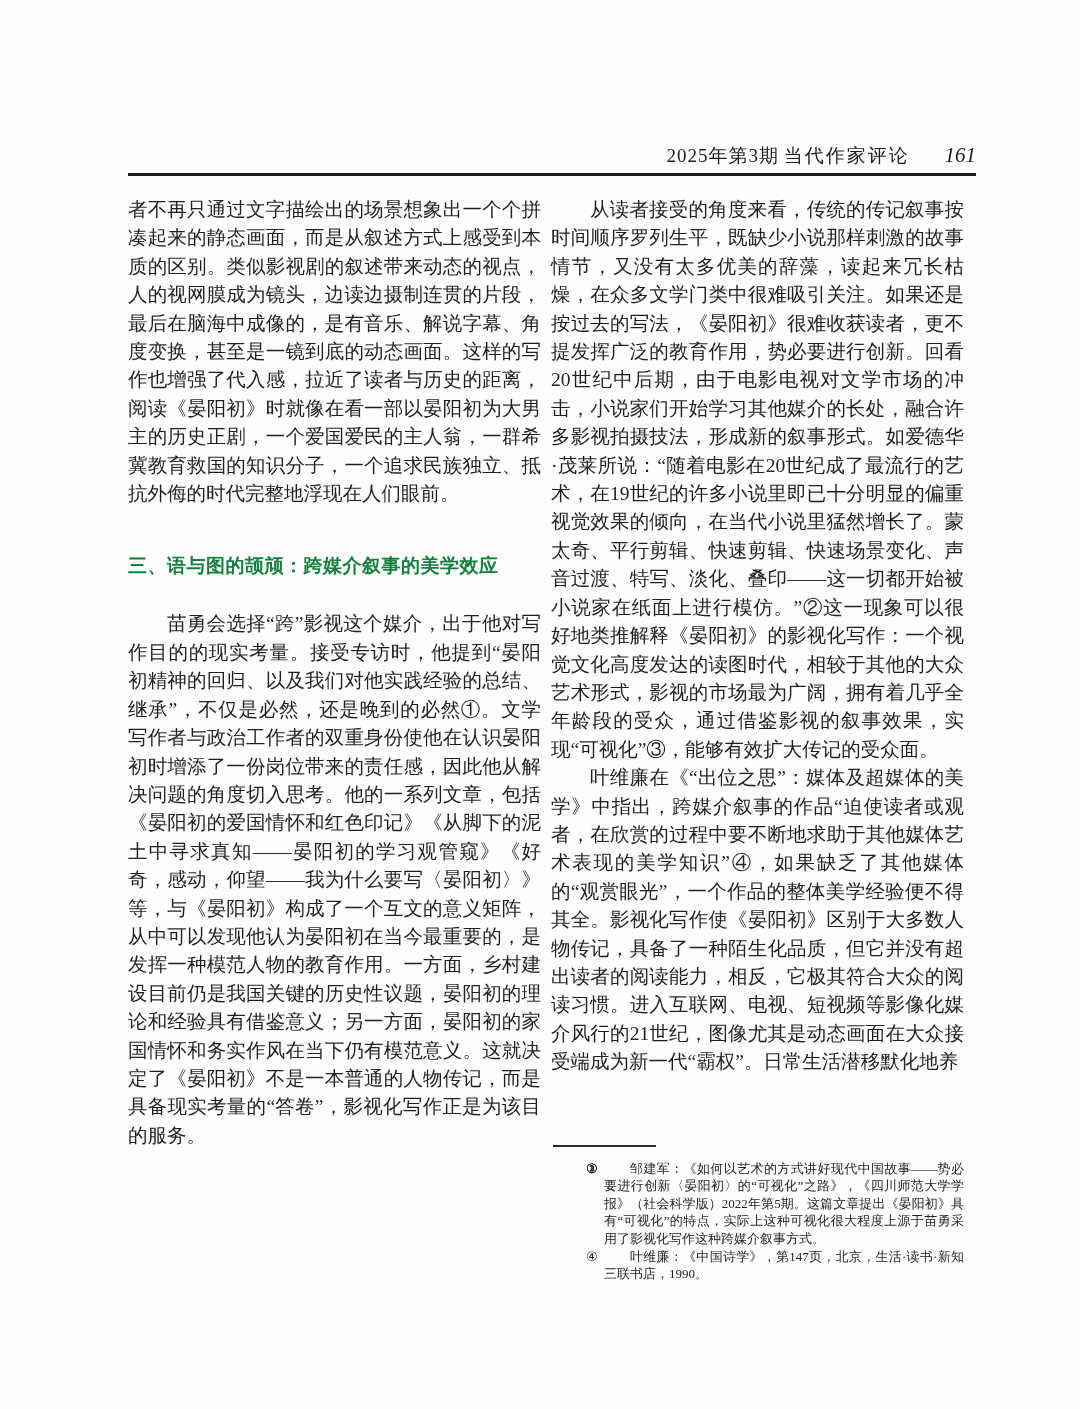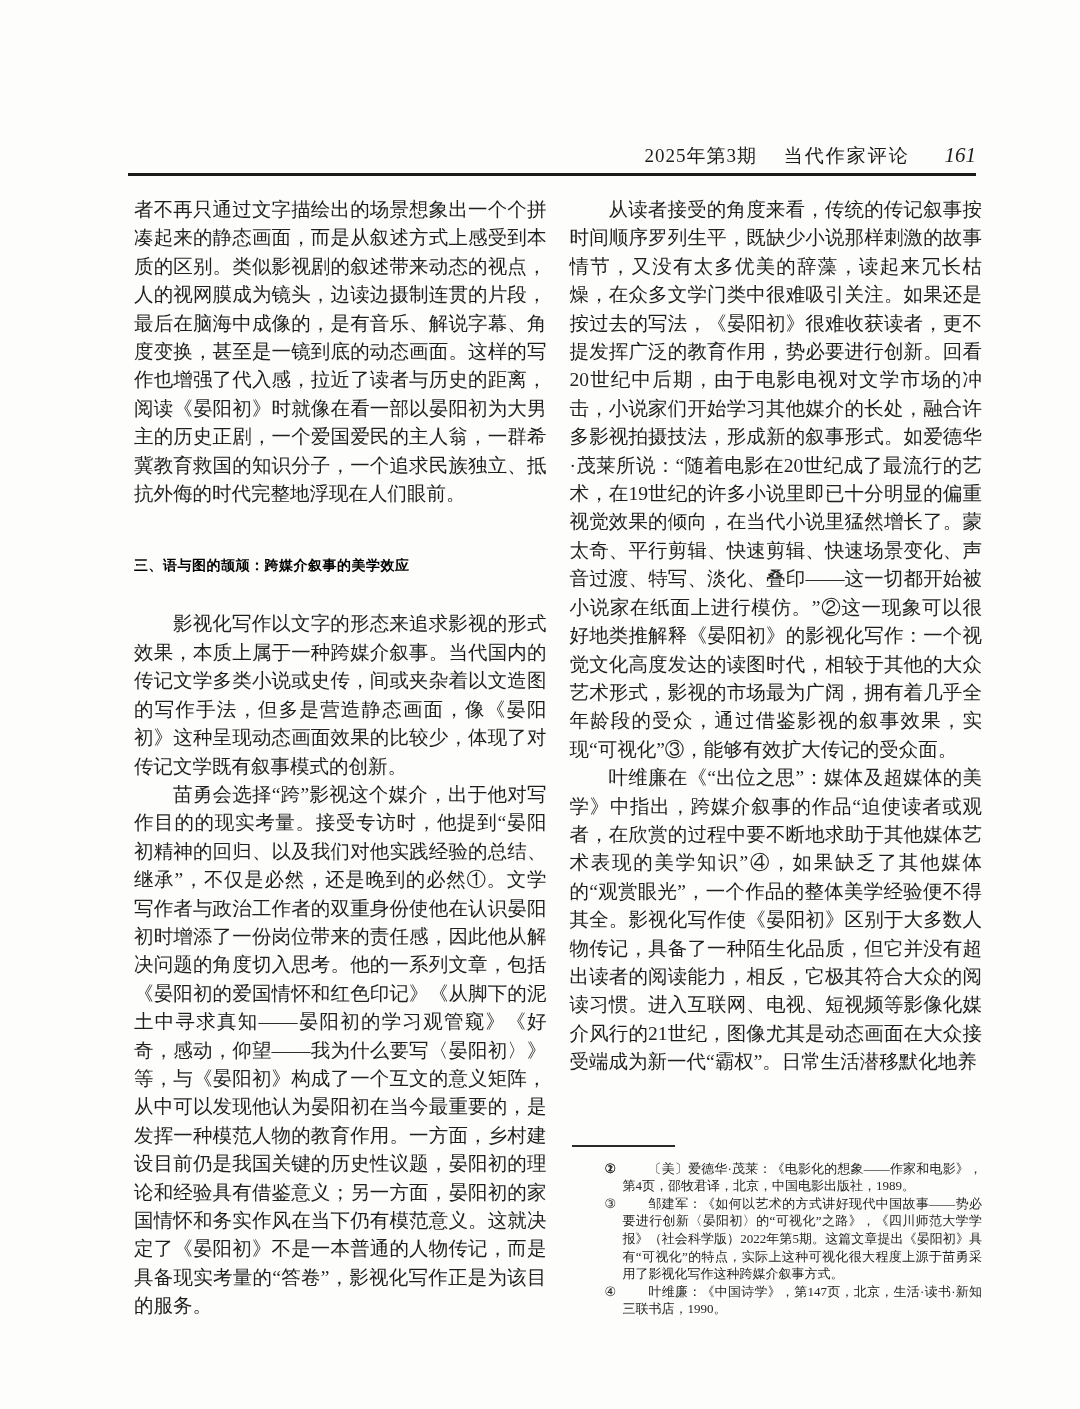--- a/index.html
+++ b/index.html
@@ -17,58 +17,58 @@
   }
   .page-header {
     position: absolute;
     top: 143px; right: 104px;
     font-size: 19px;
     line-height: 24px;
     color: #1c1c1c;
     white-space: nowrap;
   }
   .page-header .issue { letter-spacing: 1px; text-align: center; }
-  .page-header .journal { margin-left: 22px; letter-spacing: 2px; }
+  .page-header .journal { letter-spacing: 2px; }
   .page-header .pagenum {
     margin-left: 30px;
     font-style: italic;
     font-size: 21px;
   }
   .header-rule {
     position: absolute;
     left: 128px; top: 173px;
     width: 848px; height: 3px;
     background: #1a1a1a;
   }
   .columns {
     position: absolute;
-    left: 134px; top: 196px;
+    left: 128px; top: 196px;
     width: 848px;
     display: flex;
-    gap: 23px;
+    gap: 10px;
   }
   .col {
     width: 413px;
     font-size: 19.5px;
     line-height: 28.4px;
     text-align: justify;
     text-justify: inter-ideograph;
     color: #1f1f1f;
   }
   .col p { margin: 0; text-indent: 2em; }
   .col p.noindent { text-indent: 0; }
   .section-heading {
     font-family: Liberation Serif, serif;
     font-weight: 700;
-    font-size: 14px;
+    font-size: 19px;
     line-height: 30px;
     margin: 43px 0 29px 0;
     text-indent: 0;
     letter-spacing: 0.5px;
-    color: #000000;
+    color: #15803d;
   }
   .fn-sep {
     width: 103px; height: 2px;
     background: #2a2a2a;
     margin: 68px 0 13px 2px;
   }
   .footnotes {
     font-size: 13px;
     line-height: 17.6px;
     text-align: justify;
@@ -95,37 +95,35 @@
     <span class="pagenum">161</span>
   </div>
 
   <div class="header-rule"></div>
 
   <div class="columns">
 
     <div class="col">
       <p class="noindent">者不再只通过文字描绘出的场景想象出一个个拼凑起来的静态画面，而是从叙述方式上感受到本质的区别。类似影视剧的叙述带来动态的视点，人的视网膜成为镜头，边读边摄制连贯的片段，最后在脑海中成像的，是有音乐、解说字幕、角度变换，甚至是一镜到底的动态画面。这样的写作也增强了代入感，拉近了读者与历史的距离，阅读《晏阳初》时就像在看一部以晏阳初为大男主的历史正剧，一个爱国爱民的主人翁，一群希冀教育救国的知识分子，一个追求民族独立、抵抗外侮的时代完整地浮现在人们眼前。</p>
       <h2 class="section-heading">三、语与图的颉颃：跨媒介叙事的美学效应</h2>
-      <p>影视化写作以文字的形态来追求影视的形式效果，本质上属于一种跨媒介叙事。当代国内的传记文学多类小说或史传，间或夹杂着以文造图的写作手法，但多是营造静态画面，像《晏阳初》这种呈现动态画面效果的比较少，体现了对传记文学既有叙事模式的创新。</p>
       <p>苗勇会选择“跨”影视这个媒介，出于他对写作目的的现实考量。接受专访时，他提到“晏阳初精神的回归、以及我们对他实践经验的总结、继承”，不仅是必然，还是晚到的必然①。文学写作者与政治工作者的双重身份使他在认识晏阳初时增添了一份岗位带来的责任感，因此他从解决问题的角度切入思考。他的一系列文章，包括《晏阳初的爱国情怀和红色印记》《从脚下的泥土中寻求真知——晏阳初的学习观管窥》《好奇，感动，仰望——我为什么要写〈晏阳初〉》等，与《晏阳初》构成了一个互文的意义矩阵，从中可以发现他认为晏阳初在当今最重要的，是发挥一种模范人物的教育作用。一方面，乡村建设目前仍是我国关键的历史性议题，晏阳初的理论和经验具有借鉴意义；另一方面，晏阳初的家国情怀和务实作风在当下仍有模范意义。这就决定了《晏阳初》不是一本普通的人物传记，而是具备现实考量的“答卷”，影视化写作正是为该目的服务。</p>
     </div>
 
     <div class="col">
       <p>从读者接受的角度来看，传统的传记叙事按时间顺序罗列生平，既缺少小说那样刺激的故事情节，又没有太多优美的辞藻，读起来冗长枯燥，在众多文学门类中很难吸引关注。如果还是按过去的写法，《晏阳初》很难收获读者，更不提发挥广泛的教育作用，势必要进行创新。回看20世纪中后期，由于电影电视对文学市场的冲击，小说家们开始学习其他媒介的长处，融合许多影视拍摄技法，形成新的叙事形式。如爱德华·茂莱所说：“随着电影在20世纪成了最流行的艺术，在19世纪的许多小说里即已十分明显的偏重视觉效果的倾向，在当代小说里猛然增长了。蒙太奇、平行剪辑、快速剪辑、快速场景变化、声音过渡、特写、淡化、叠印——这一切都开始被小说家在纸面上进行模仿。”②这一现象可以很好地类推解释《晏阳初》的影视化写作：一个视觉文化高度发达的读图时代，相较于其他的大众艺术形式，影视的市场最为广阔，拥有着几乎全年龄段的受众，通过借鉴影视的叙事效果，实现“可视化”③，能够有效扩大传记的受众面。</p>
       <p>叶维廉在《“出位之思”：媒体及超媒体的美学》中指出，跨媒介叙事的作品“迫使读者或观者，在欣赏的过程中要不断地求助于其他媒体艺术表现的美学知识”④，如果缺乏了其他媒体的“观赏眼光”，一个作品的整体美学经验便不得其全。影视化写作使《晏阳初》区别于大多数人物传记，具备了一种陌生化品质，但它并没有超出读者的阅读能力，相反，它极其符合大众的阅读习惯。进入互联网、电视、短视频等影像化媒介风行的21世纪，图像尤其是动态画面在大众接受端成为新一代“霸权”。日常生活潜移默化地养</p>
 
       <div class="fn-sep"></div>
 
       <div class="footnotes">
         <p class="fn">
           <span class="fn-marker">①</span>
         </p>
         <p class="fn">
           <span class="fn-marker">②</span>
-          <span>〔美〕爱德华·茂莱：《电影化的想象——作家和电影》，第4页，邵牧君译，北京，中国电影出版社，1989。</span>
         </p>
         <p class="fn">
           <span class="fn-marker">③</span>
           <span>邹建军：《如何以艺术的方式讲好现代中国故事——势必要进行创新〈晏阳初〉的“可视化”之路》，《四川师范大学学报》（社会科学版）2022年第5期。这篇文章提出《晏阳初》具有“可视化”的特点，实际上这种可视化很大程度上源于苗勇采用了影视化写作这种跨媒介叙事方式。</span>
         </p>
         <p class="fn">
           <span class="fn-marker">④</span>
           <span>叶维廉：《中国诗学》，第147页，北京，生活·读书·新知三联书店，1990。</span>
         </p>
       </div>

